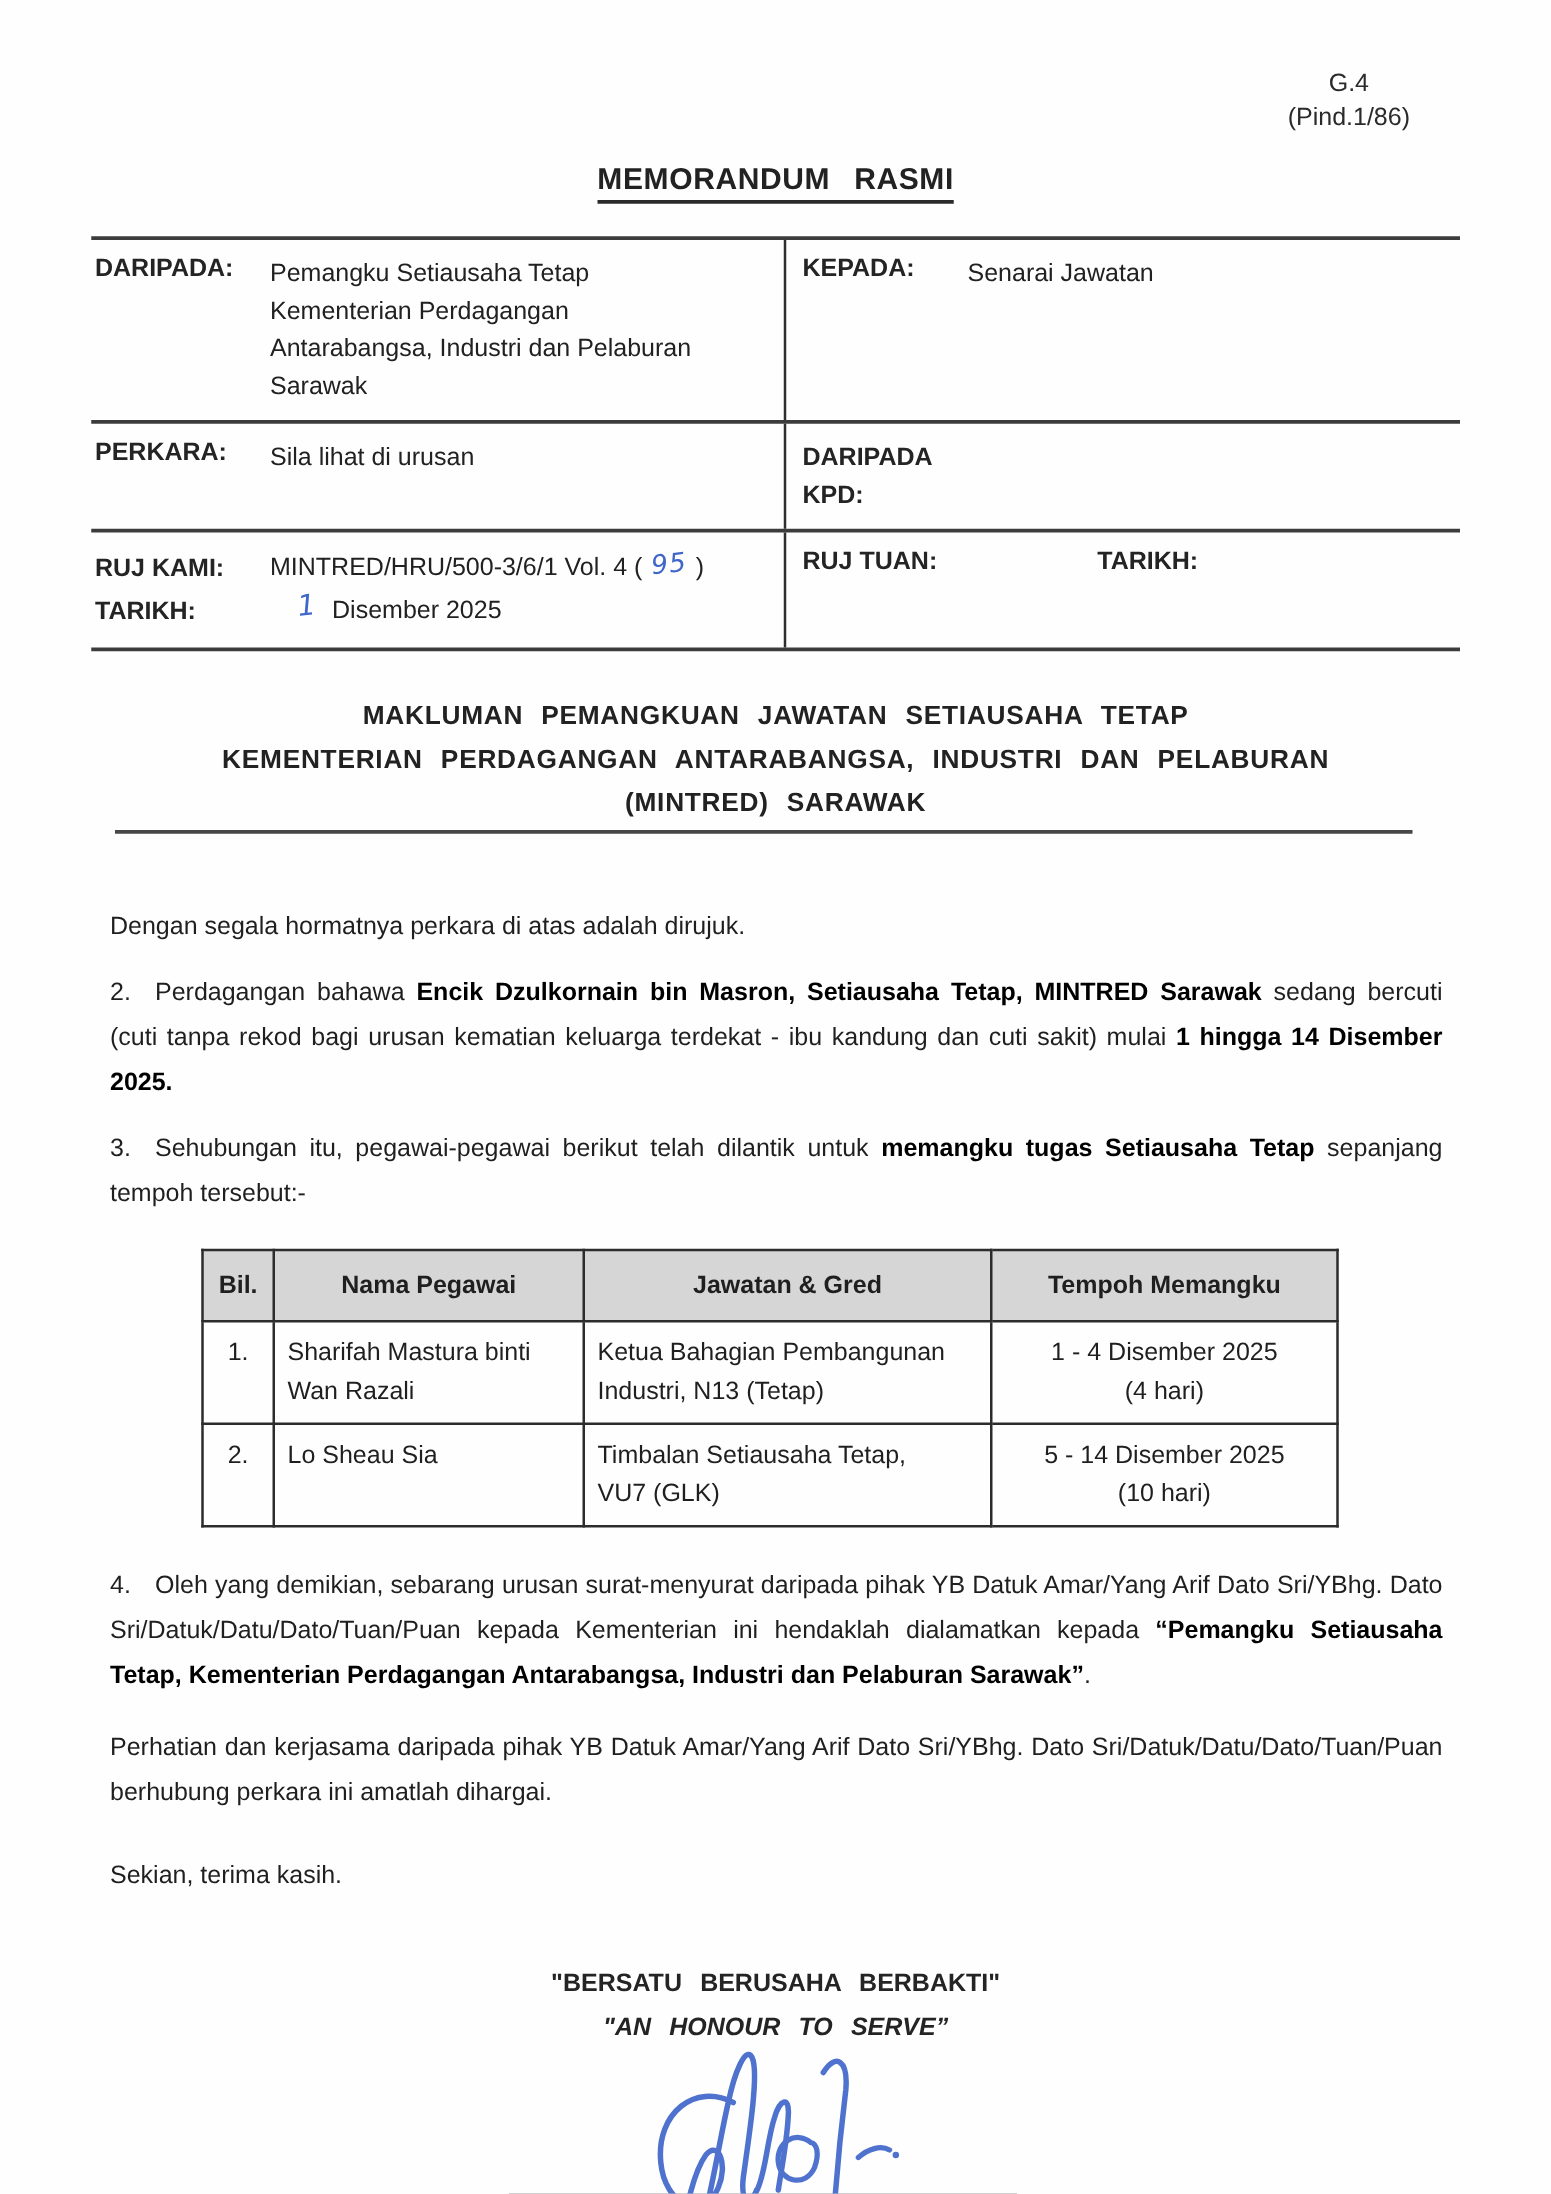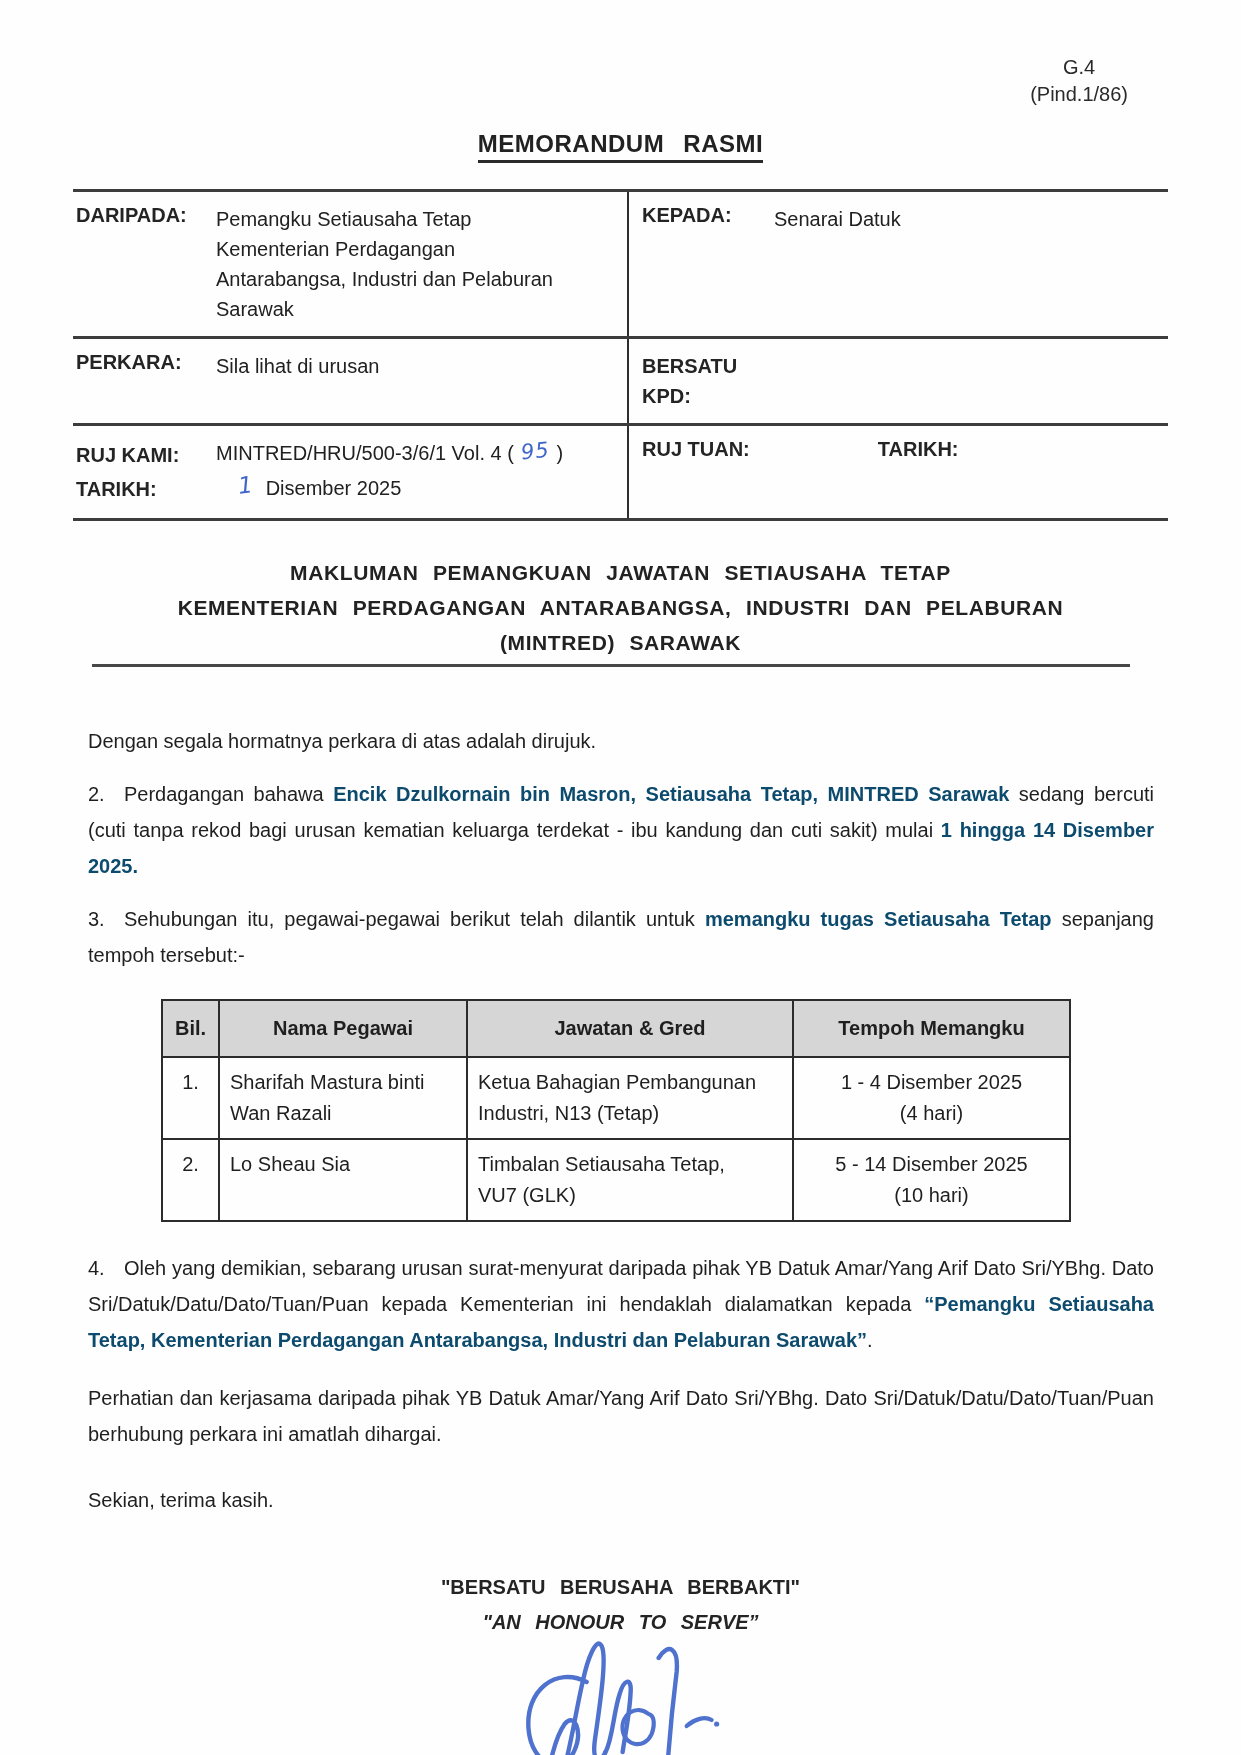--- a/index.html
+++ b/index.html
@@ -64,21 +64,21 @@
   
   .subject { margin-top:34px; text-align:center; font-weight:bold; color:#222;
              font-size:21px; line-height:35px; letter-spacing:0.6px; word-spacing:8px; }
   .subject-underline { border-top:3px solid #474747; margin:4px 38px 0 19px; }
 
   
   .body-copy { padding:0 14px 0 15px; font-size:20px; line-height:36px; color:#1f1f1f; }
   .para { margin-top:17px; text-align:justify; }
   .para.first { margin-top:56px; }
   .para-num { display:inline-block; width:36px; }
-  b { color:#0c4a6e; }
+  b { color:#000000; }
 
   
   .officers-table { border-collapse:collapse; margin:26px 0 0 88px; width:908px;
                     font-size:20px; line-height:31px; color:#1f1f1f; table-layout:fixed; }
   .officers-table th, .officers-table td { border:2.5px solid #2c2c2c; }
   .officers-table th { background:#d6d6d6; font-weight:bold; padding:12px 6px; text-align:center; }
   .officers-table td { padding:9px 10px; vertical-align:top; }
   .col-bil { width:57px; }
   .col-nama { width:248px; }
   .col-jawatan { width:326px; }
@@ -117,34 +117,34 @@
           <span class="memo-label">DARIPADA:</span>
           <span class="memo-value preline">Pemangku Setiausaha Tetap
 Kementerian Perdagangan
 Antarabangsa, Industri dan Pelaburan
 Sarawak</span>
         </div>
       </div>
       <div class="memo-cell-right">
         <div class="memo-pair">
           <span class="memo-label-r">KEPADA:</span>
-          <span class="memo-value">Senarai Datuk</span>
+          <span class="memo-value">Senarai Jawatan</span>
         </div>
       </div>
     </div>
 
     <div class="memo-row row-2">
       <div class="memo-cell-left">
         <div class="memo-pair">
           <span class="memo-label">PERKARA:</span>
           <span class="memo-value">Sila lihat di urusan</span>
         </div>
       </div>
       <div class="memo-cell-right">
-        <span class="memo-label-r preline" style="line-height:30px;">BERSATU
+        <span class="memo-label-r preline" style="line-height:30px;">DARIPADA
 KPD:</span>
       </div>
     </div>
 
     <div class="memo-row row-3">
       <div class="memo-cell-left">
         <div class="ruj-line">
           <span class="memo-label">RUJ KAMI:</span>
           <span class="memo-value"><span>MINTRED/HRU/500-3/6/1 Vol. 4 (</span><span class="ink ink-paren">95</span><span>)</span></span>
         </div>

